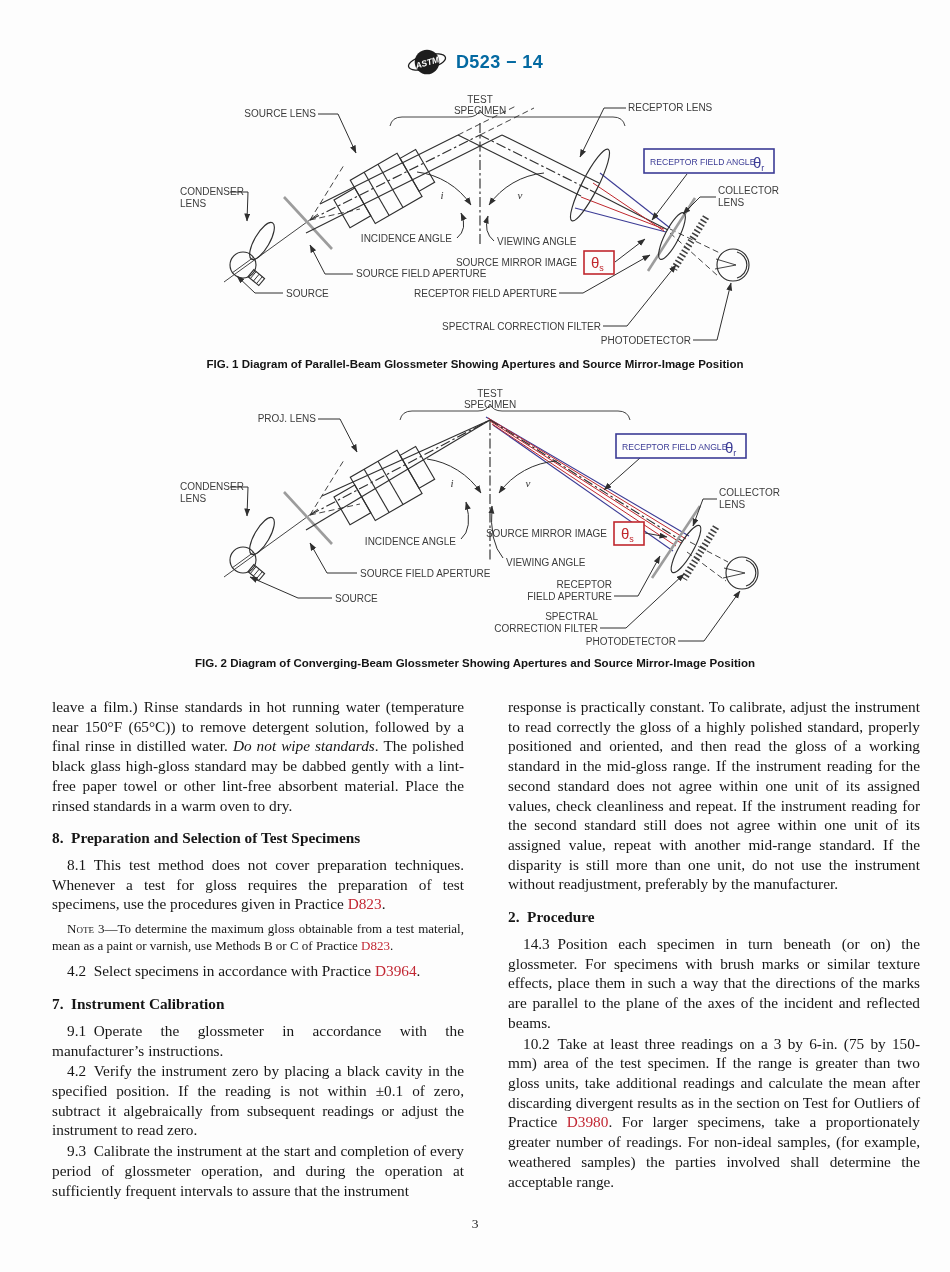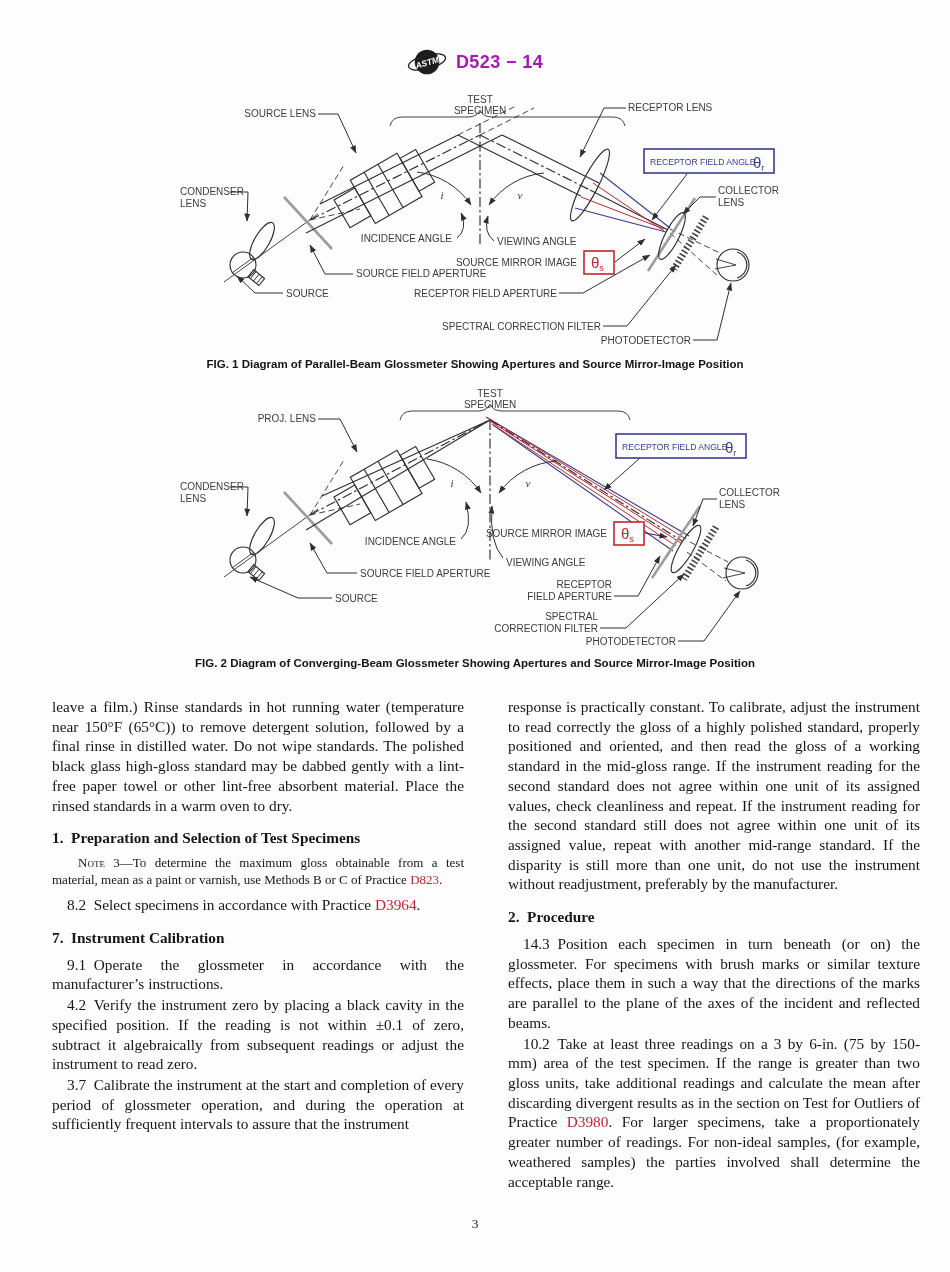--- a/index.html
+++ b/index.html
@@ -3,21 +3,21 @@
 <meta charset="utf-8">
 <style>
   html,body { margin:0; padding:0; background:#e8e8e8; }
   .page { position:relative; width:950px; height:1272px; margin:0 auto; background:#fdfdfd;
           font-family:"Liberation Serif", serif; color:#161616; overflow:hidden; }
 
   
   .hdr { position:absolute; top:46px; left:0; width:100%; display:flex; align-items:center;
          justify-content:center; gap:9px; }
   .hdr .title { font-family:"Liberation Sans", sans-serif; font-weight:bold; font-size:18px;
-                color:#a21caf; letter-spacing:0.4px; }
+                color:#0369a1; letter-spacing:0.4px; }
 
   
   .figsvg { position:absolute; left:0; }
   .figcap { position:absolute; left:0; width:100%; text-align:center;
             font-family:"Liberation Sans", sans-serif; font-weight:bold; font-size:11.5px;
             color:#141414; }
 
   
   .ln   { stroke:#2f2f2f; stroke-width:1.15; fill:none; }
   .thin { stroke:#2f2f2f; stroke-width:0.9; fill:none; }
@@ -40,22 +40,22 @@
 
   
   .col { position:absolute; top:697px; width:412px; font-size:15.3px; line-height:1.29;
          text-align:justify; }
   .col.left  { left:52px; }
   .col.right { left:508px; }
   .blk.p    { text-indent:15px; margin:0 0 1px 0; }
   .blk.note { text-indent:15px; margin:7px 0 7px 0; font-size:13px; line-height:1.28; }
   .blk.h    { text-indent:0; font-weight:bold; text-align:left; margin:13px 0 7px 0; }
   .blk.noindent { text-indent:0; }
-  .sc   { font-variant:small-caps;margin-left:11px; }
-  .i    { }
+  .sc   { font-variant:small-caps; }
+  .i    { font-style:italic; }
   .link { color:#c22733; }
 
   .pageno { position:absolute; top:1216px; left:0; width:100%; text-align:center;
             font-size:13.5px; color:#222; }
 </style>
 </head>
 <body>
 
 <div class="page">
 
@@ -299,27 +299,28 @@
     <g>
       <rect class="bluebox" x="616" y="46" width="130" height="24"></rect>
       <text class="boxlbl" x="622" y="62">RECEPTOR FIELD ANGLE</text>
       <text class="theta navy" x="725" y="65"><tspan>θ</tspan><tspan font-size="9" dy="3">r</tspan></text>
     </g>
   </svg>
   <div class="figcap" style="top:657px">FIG. 2  Diagram of Converging-Beam Glossmeter Showing Apertures and Source Mirror-Image Position</div>
 
   <div class="col left">
       <div class="blk p noindent"><span>leave a film.) Rinse standards in hot running water (temperature near 150°F (65°C)) to remove detergent solution, followed by a final rinse in distilled water. </span><span class="i">Do not wipe standards</span><span>. The polished black glass high-gloss standard may be dabbed gently with a lint-free paper towel or other lint-free absorbent material. Place the rinsed standards in a warm oven to dry.</span></div>
-      <div class="blk h"><span>1. Preparation and Selection of Test Specimens</span></div>
+      <div class="blk h"><span>8. Preparation and Selection of Test Specimens</span></div>
+      <div class="blk p"><span>8.1 This test method does not cover preparation techniques. Whenever a test for gloss requires the preparation of test specimens, use the procedures given in Practice </span><span class="link">D823</span><span>.</span></div>
       <div class="blk note"><span class="sc">Note 3</span><span>—To determine the maximum gloss obtainable from a test material, mean as a paint or varnish, use Methods B or C of Practice </span><span class="link">D823</span><span>.</span></div>
-      <div class="blk p"><span>8.2 Select specimens in accordance with Practice </span><span class="link">D3964</span><span>.</span></div>
+      <div class="blk p"><span>4.2 Select specimens in accordance with Practice </span><span class="link">D3964</span><span>.</span></div>
       <div class="blk h"><span>7. Instrument Calibration</span></div>
       <div class="blk p"><span>9.1 Operate the glossmeter in accordance with the manufacturer’s instructions.</span></div>
       <div class="blk p"><span>4.2 Verify the instrument zero by placing a black cavity in the specified position. If the reading is not within ±0.1 of zero, subtract it algebraically from subsequent readings or adjust the instrument to read zero.</span></div>
-      <div class="blk p"><span>3.7 Calibrate the instrument at the start and completion of every period of glossmeter operation, and during the operation at sufficiently frequent intervals to assure that the instrument</span></div>
+      <div class="blk p"><span>9.3 Calibrate the instrument at the start and completion of every period of glossmeter operation, and during the operation at sufficiently frequent intervals to assure that the instrument</span></div>
     </div>
   <div class="col right">
       <div class="blk p noindent"><span>response is practically constant. To calibrate, adjust the instrument to read correctly the gloss of a highly polished standard, properly positioned and oriented, and then read the gloss of a working standard in the mid-gloss range. If the instrument reading for the second standard does not agree within one unit of its assigned values, check cleanliness and repeat. If the instrument reading for the second standard still does not agree within one unit of its assigned value, repeat with another mid-range standard. If the disparity is still more than one unit, do not use the instrument without readjustment, preferably by the manufacturer.</span></div>
       <div class="blk h"><span>2. Procedure</span></div>
       <div class="blk p"><span>14.3 Position each specimen in turn beneath (or on) the glossmeter. For specimens with brush marks or similar texture effects, place them in such a way that the directions of the marks are parallel to the plane of the axes of the incident and reflected beams.</span></div>
       <div class="blk p"><span>10.2 Take at least three readings on a 3 by 6-in. (75 by 150-mm) area of the test specimen. If the range is greater than two gloss units, take additional readings and calculate the mean after discarding divergent results as in the section on Test for Outliers of Practice </span><span class="link">D3980</span><span>. For larger specimens, take a proportionately greater number of readings. For non-ideal samples, (for example, weathered samples) the parties involved shall determine the acceptable range.</span></div>
     </div>
 
   <div class="pageno">3</div>
 </div>

